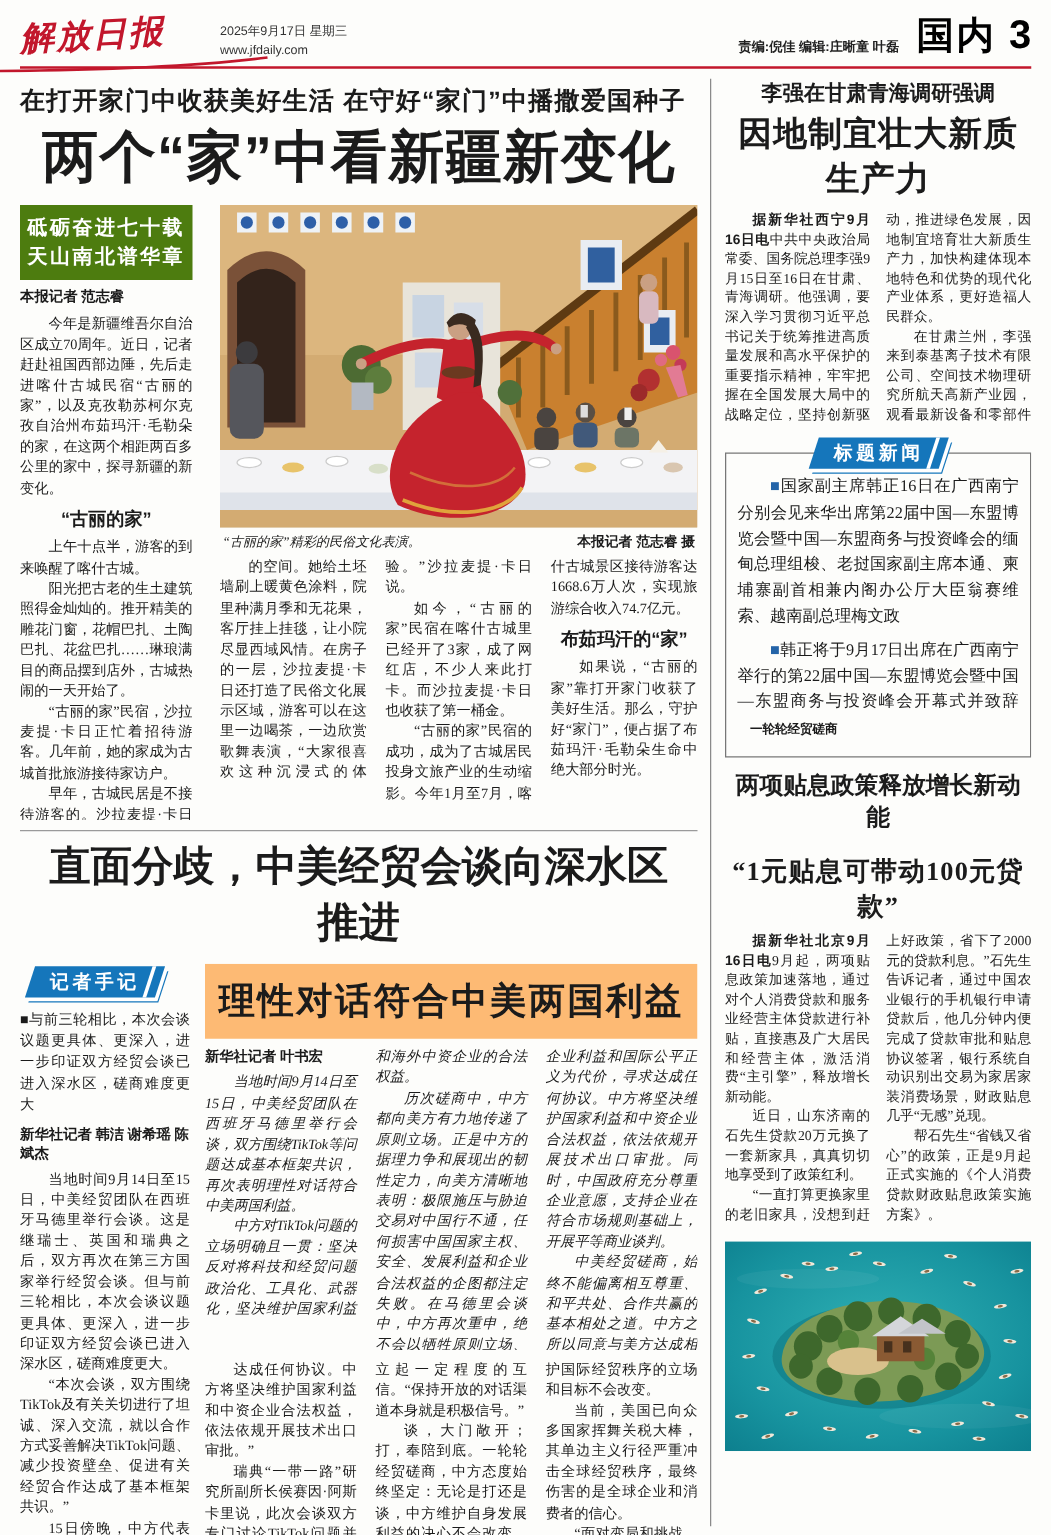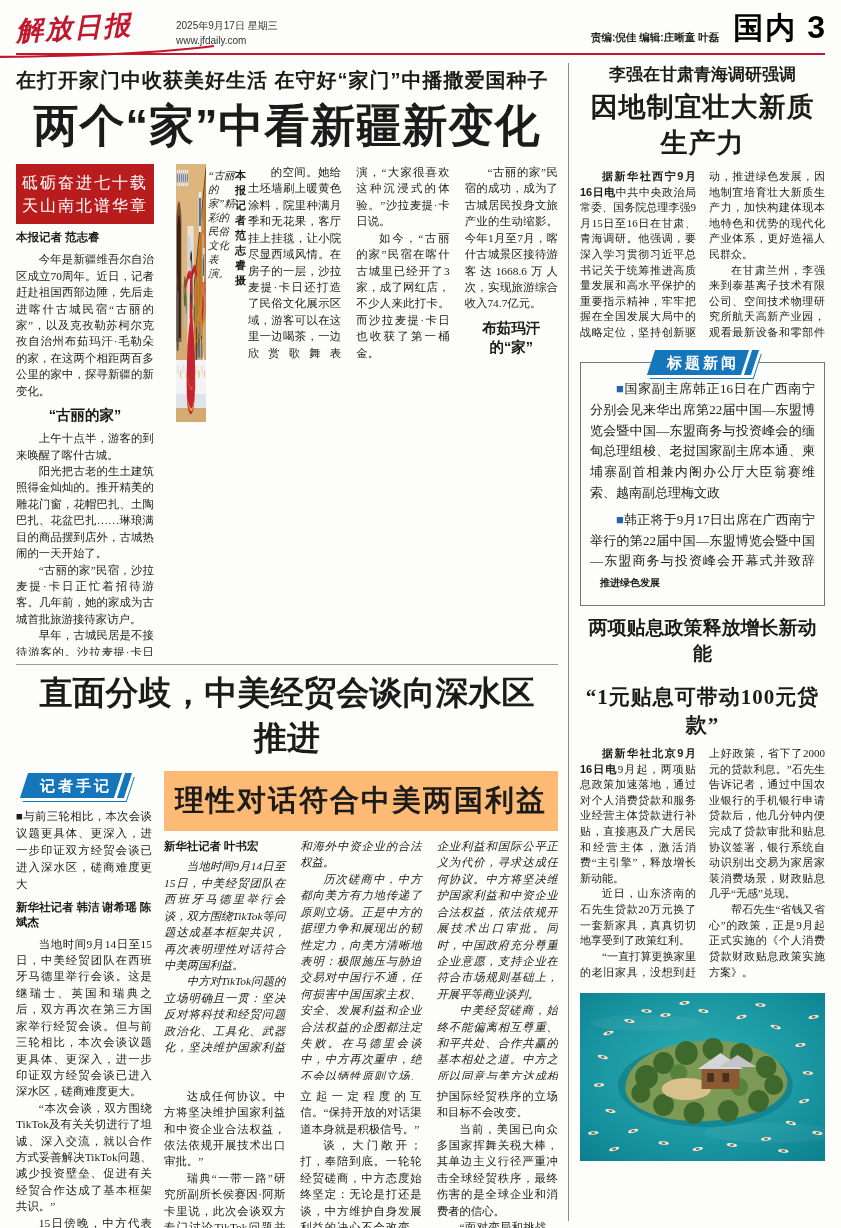--- a/index.html
+++ b/index.html
@@ -31,23 +31,23 @@
             text-align:center;margin:7px 0 5px;break-inside:avoid;}
   .byline{font-weight:bold;font-size:11.5px;margin:6px 0;text-indent:0;}
   .inline-credit{font-weight:bold;font-size:10px;margin-left:10px;font-family:"Liberation Sans",sans-serif;}
   .twocol{column-count:2;column-gap:13px;}
   .threecol{column-count:3;column-gap:15px;}
   
   .kicker1{font-family:"Liberation Sans",sans-serif;font-weight:bold;font-size:20px;letter-spacing:1px;margin-top:4px;}
   .title1{font-family:"Liberation Sans","DejaVu Sans",sans-serif;font-weight:bold;font-size:45px;text-align:center;margin:4px 0 10px;letter-spacing:1px;}
   .xj-row{display:flex;gap:10px;height:492px;overflow:hidden;}
   .xj-col1{width:138px;flex:none;}
-  .series-box{background:#b91c1c;color:#fff;font-family:"Liberation Sans",sans-serif;font-weight:normal;
+  .series-box{background:#4d7c0f;color:#fff;font-family:"Liberation Sans",sans-serif;font-weight:bold;
               font-size:16px;text-align:center;line-height:1.45;padding:7px 2px;letter-spacing:2px;}
-  .xj-right{flex:1;display:flex;flex-direction:row;margin-left:12px;}
+  .xj-right{flex:1;display:flex;flex-direction:column;margin-left:12px;}
   .photo-main{height:258px;overflow:hidden;background:#caa36f;}
   .caption-row{display:flex;justify-content:space-between;align-items:baseline;margin:4px 2px 5px;}
   .cap{font-style:italic;font-size:10.5px;}
   .cap-credit{font-weight:bold;font-size:11px;font-family:"Liberation Sans",sans-serif;}
   .xj-bottom{height:202px;overflow:hidden;}
   
   .title2{font-family:"Liberation Sans","DejaVu Sans",sans-serif;font-weight:bold;font-size:33px;text-align:center;margin:2px 16px 10px;}
   .us-row{display:flex;gap:12px;height:500px;overflow:hidden;}
   .us-col1{width:136px;flex:none;}
   .banner{position:relative;background:#1576bb;color:#fff;font-family:"Liberation Sans",sans-serif;
@@ -297,21 +297,21 @@
         <div class="twocol body-text liqiang-body">
             <p><b>据新华社西宁9月16日电</b>中共中央政治局常委、国务院总理李强9月15日至16日在甘肃、青海调研。他强调，要深入学习贯彻习近平总书记关于统筹推进高质量发展和高水平保护的重要指示精神，牢牢把握在全国发展大局中的战略定位，坚持创新驱动，推进绿色发展，因地制宜培育壮大新质生产力，加快构建体现本地特色和优势的现代化产业体系，更好造福人民群众。</p>
             <p>在甘肃兰州，李强来到泰基离子技术有限公司、空间技术物理研究所航天高新产业园，观看最新设备和零部件展示，详细了解相关技术原理和产品产销应用情况。李强说，甘肃在发展重离子技术、空间技术等领域具备较好基础。</p>
           </div>
       </section>
 
       <section>
         <div class="banner center"><span>标题新闻</span></div>
         <div class="hn-box headline-list">
             <p><b>■</b>国家副主席韩正16日在广西南宁分别会见来华出席第22届中国—东盟博览会暨中国—东盟商务与投资峰会的缅甸总理组梭、老挝国家副主席本通、柬埔寨副首相兼内阁办公厅大臣翁赛维索、越南副总理梅文政</p>
-            <p><b>■</b>韩正将于9月17日出席在广西南宁举行的第22届中国—东盟博览会暨中国—东盟商务与投资峰会开幕式并致辞<span class="inline-credit">推进绿色发展</span></p>
+            <p><b>■</b>韩正将于9月17日出席在广西南宁举行的第22届中国—东盟博览会暨中国—东盟商务与投资峰会开幕式并致辞<span class="inline-credit">一轮轮经贸磋商</span></p>
           </div>
       </section>
 
 
       <section>
         <div class="kicker-serif">两项贴息政策释放增长新动能</div>
         <div class="rail-title-mid" style="font-size:21px;margin-top:16px">“1元贴息可带动100元贷款”</div>
         <div class="twocol body-text subsidy-body">
             <p><b>据新华社北京9月16日电</b>9月起，两项贴息政策加速落地，通过对个人消费贷款和服务业经营主体贷款进行补贴，直接惠及广大居民和经营主体，激活消费“主引擎”，释放增长新动能。</p>
             <p>近日，山东济南的石先生贷款20万元换了一套新家具，真真切切地享受到了政策红利。</p>

